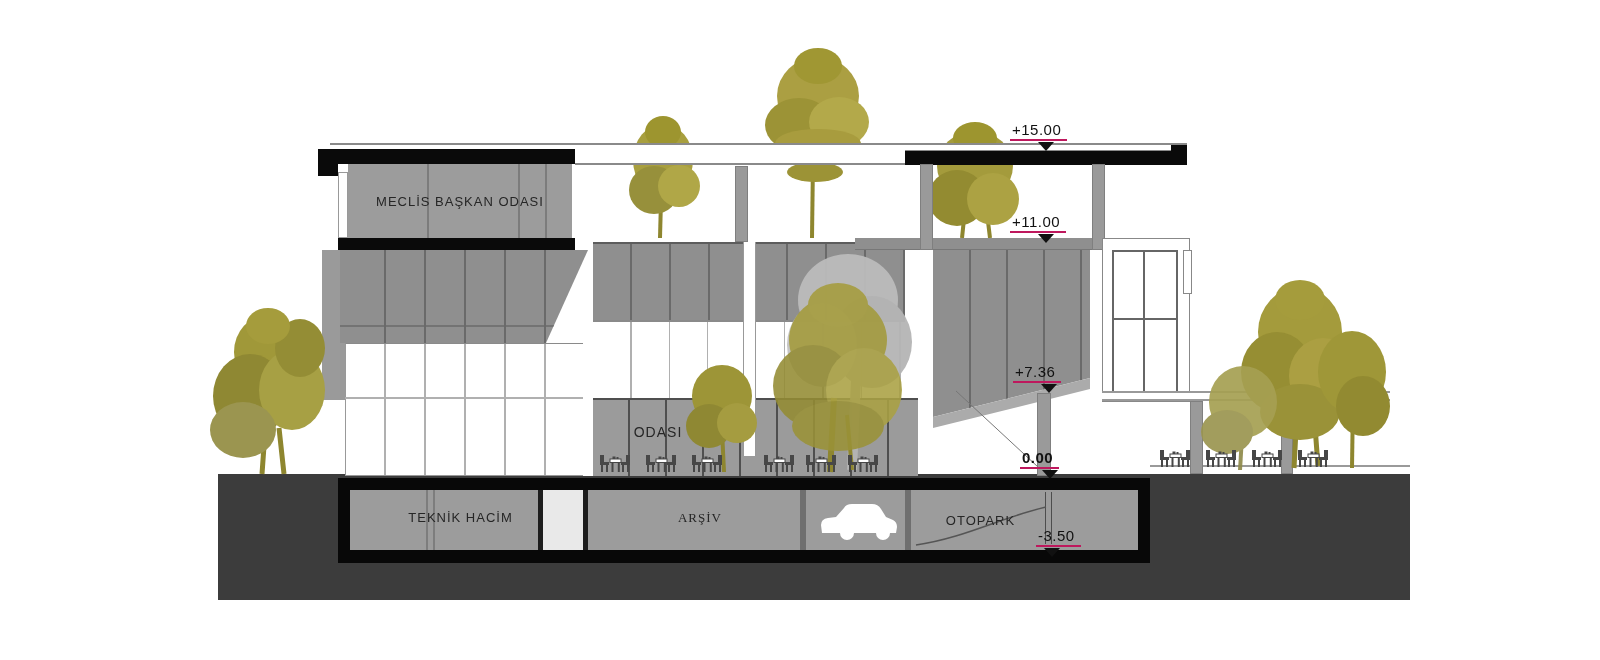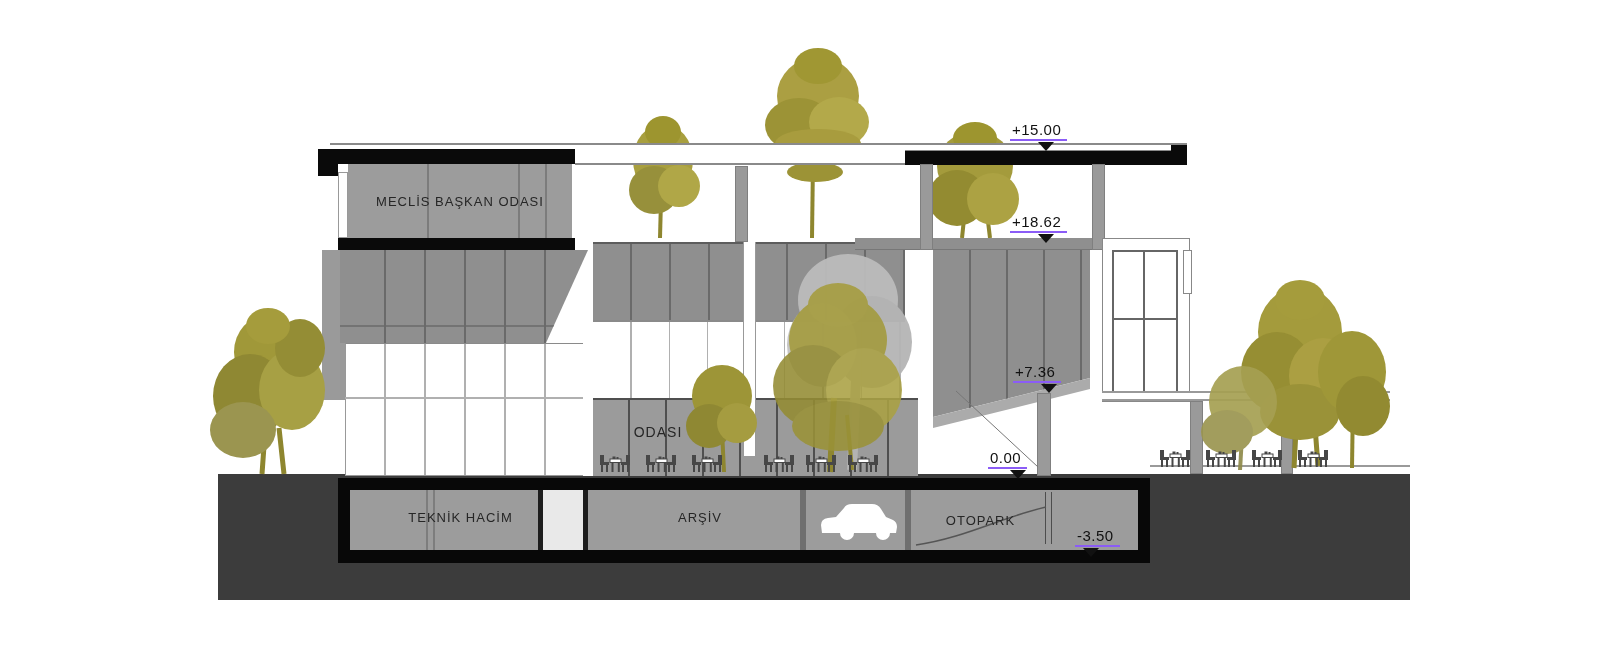--- a/index.html
+++ b/index.html
@@ -72,33 +72,33 @@
   .canopy{left:1102px;top:391px;width:288px;height:10px;background:#fff;
       border-top:2px solid #999;border-bottom:2px solid #999;z-index:2;}
   .cano-col1{left:1190px;top:401px;width:13px;height:73px;background:#9a9a9a;border:1px solid #808080;z-index:2;}
   .cano-col2{left:1281px;top:401px;width:12px;height:73px;background:#9a9a9a;border:1px solid #808080;z-index:2;}
   
   .rlabel{position:absolute;z-index:4;font-size:13px;letter-spacing:1px;color:#262626;
           text-align:center;white-space:nowrap;}
   .lbl-meclis{left:348px;top:194px;width:224px;}
   .lbl-sokak{left:608px;top:424px;width:100px;font-size:14px;}
   .lbl-teknik{left:350px;top:510px;width:221px;}
-  .lbl-arsiv{left:645px;top:510px;width:110px;}
+  .lbl-arsiv{left:645px;top:510px;width:110px;font-family:Liberation Serif, serif;}
   .lbl-otopark{left:928px;top:513px;width:105px;}
   
   .marker{position:absolute;z-index:5;}
   .m-label{display:block;font-size:15px;letter-spacing:.5px;color:#111;
-           border-bottom:2px solid #8b5cf6;padding:0 6px 1px 2px;white-space:nowrap;}
+           border-bottom:2px solid #be185d;padding:0 6px 1px 2px;white-space:nowrap;}
   .m-tri{display:block;width:0;height:0;border-left:8px solid transparent;
          border-right:8px solid transparent;border-top:9px solid #111;margin-top:1px;}
   .mk-15{left:1010px;top:121px;} .mk-15 .m-tri{margin-left:28px;}
   .mk-11{left:1010px;top:213px;} .mk-11 .m-tri{margin-left:28px;}
   .mk-4{left:1013px;top:363px;}  .mk-4 .m-tri{margin-left:28px;}
-  .mk-0{left:988px;top:449px;}  .mk-0 .m-tri{margin-left:22px;}
-  .mk-n35{left:1036px;top:527px;margin-left:39px;} .mk-n35 .m-tri{margin-left:8px;}
+  .mk-0{left:1020px;top:449px;font-weight:bold;}  .mk-0 .m-tri{margin-left:22px;}
+  .mk-n35{left:1036px;top:527px;} .mk-n35 .m-tri{margin-left:8px;}
 </style>
 </head>
 <body>
 
 <div id="canvas">
 
   <div class="abs ground-mass"></div>
 
   <svg class="layer" width="1600" height="660" style="z-index:1">
     <g>
@@ -307,21 +307,21 @@
   <div class="rlabel lbl-sokak">ODASI</div>
   <div class="rlabel lbl-teknik">TEKNİK HACİM</div>
   <div class="rlabel lbl-arsiv">ARŞİV</div>
   <div class="rlabel lbl-otopark">OTOPARK</div>
 
   <div class="marker mk-15">
     <span class="m-label">+15.00</span>
     <span class="m-tri"></span>
   </div>
   <div class="marker mk-11">
-    <span class="m-label">+18.62</span>
+    <span class="m-label">+11.00</span>
     <span class="m-tri"></span>
   </div>
   <div class="marker mk-4">
     <span class="m-label">+7.36</span>
     <span class="m-tri"></span>
   </div>
   <div class="marker mk-0">
     <span class="m-label">0.00</span>
     <span class="m-tri"></span>
   </div>

